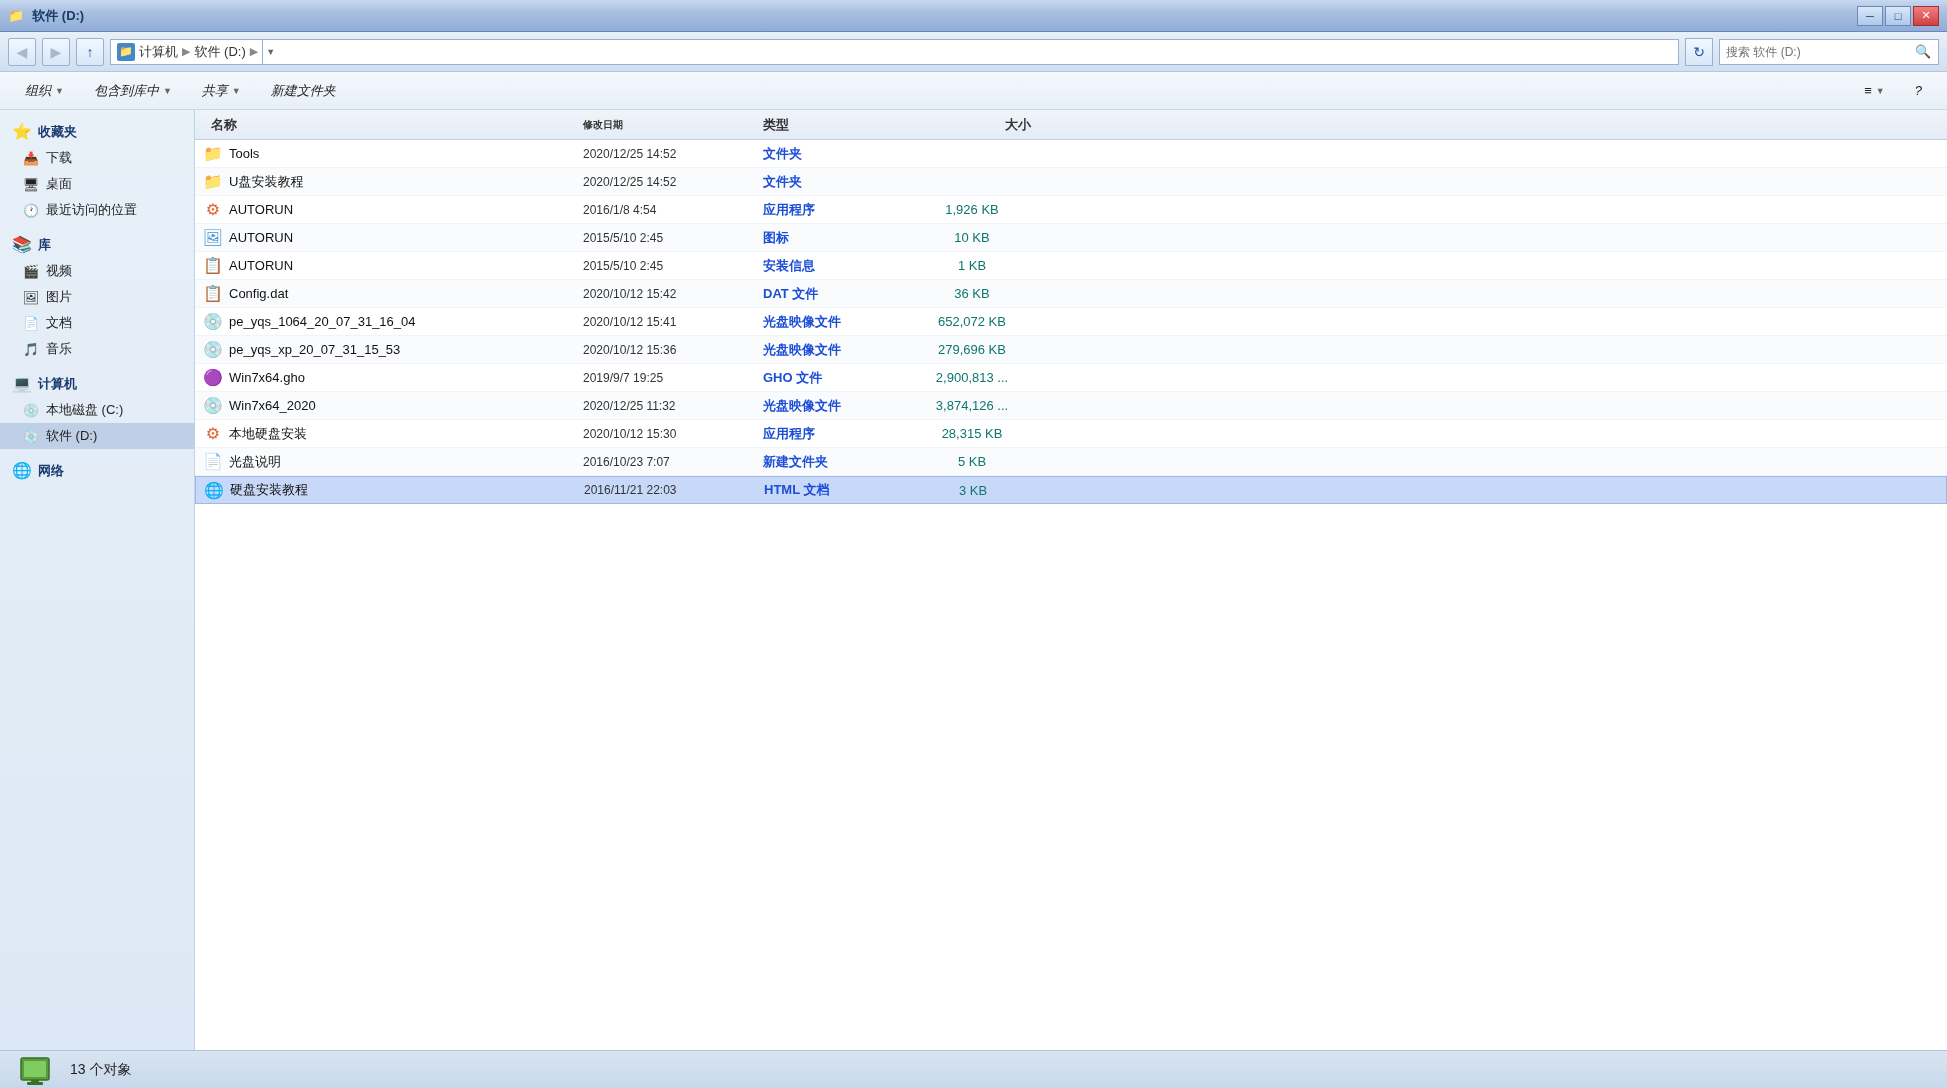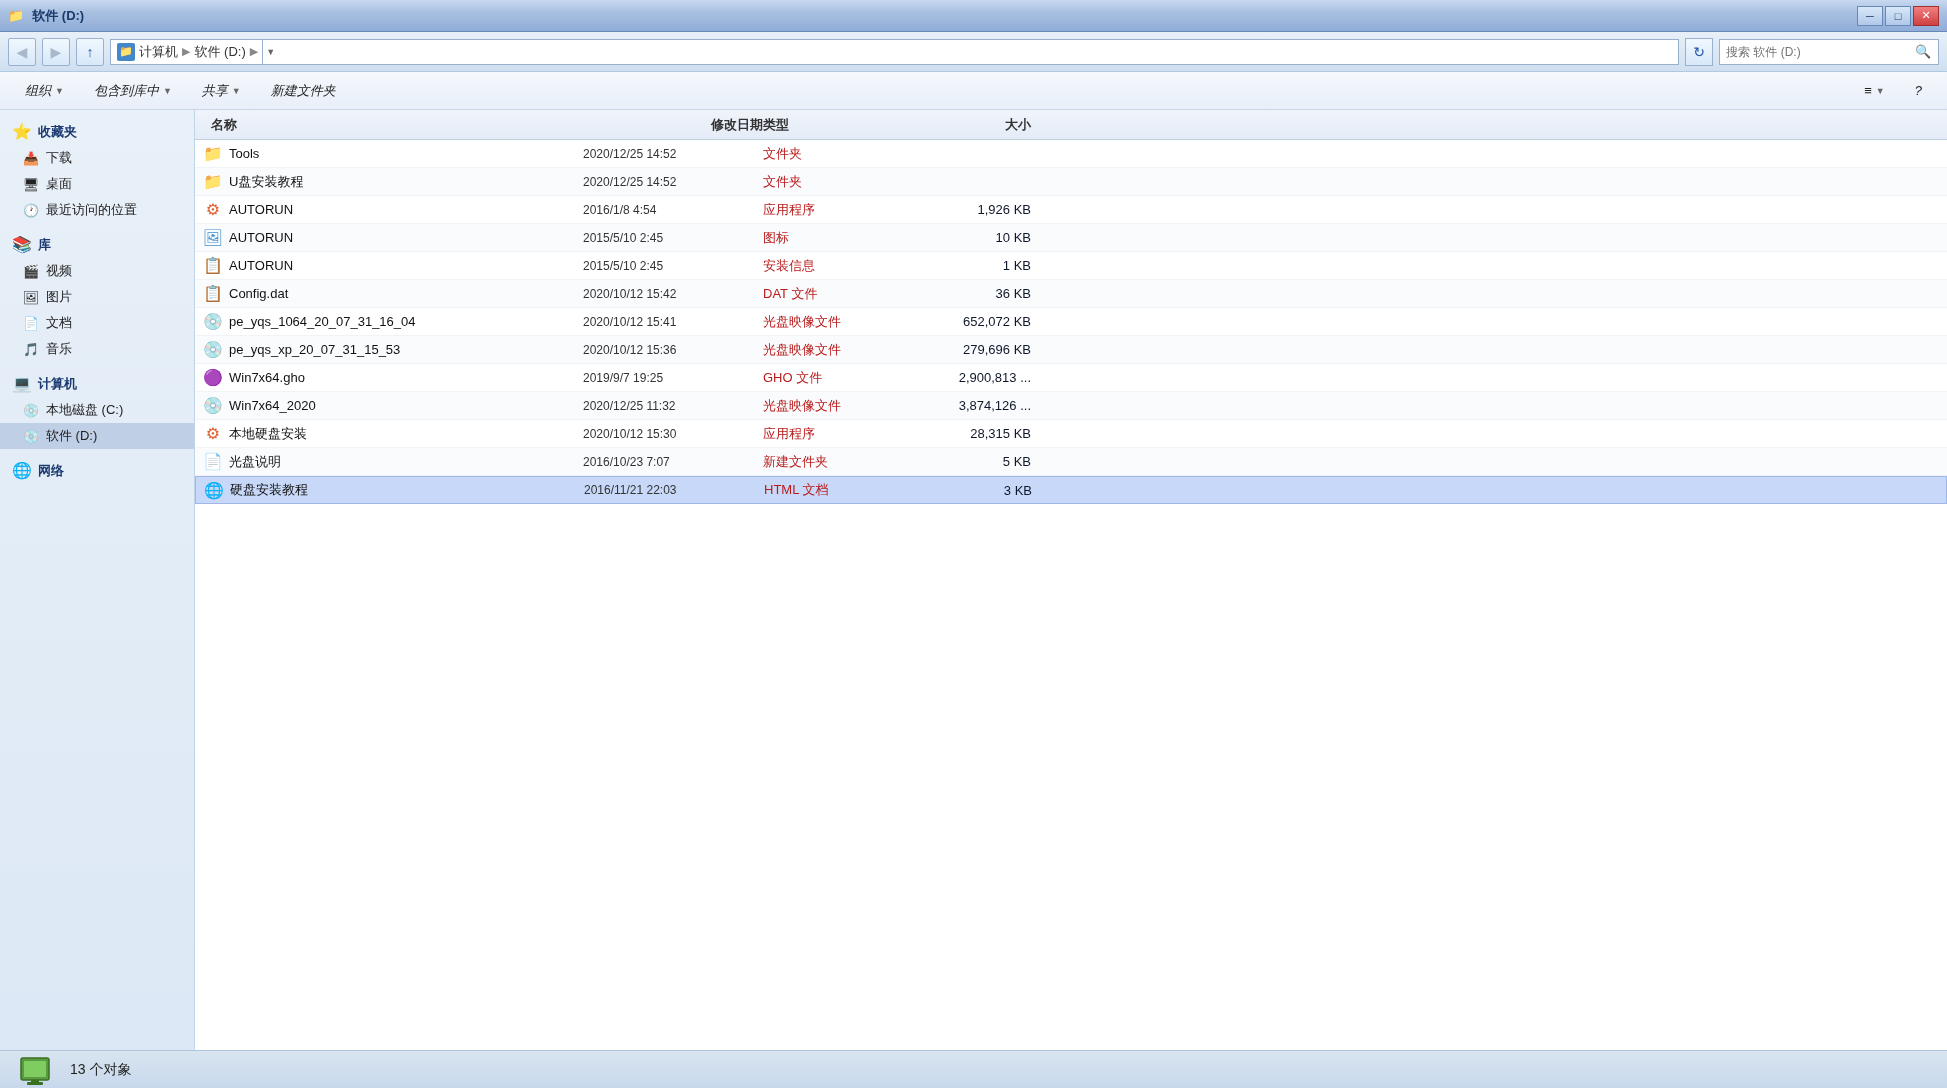--- a/index.html
+++ b/index.html
@@ -247,21 +247,21 @@
       align-items: center;
       background: linear-gradient(to bottom, #f0f4fa, #e4ecf7);
       border-bottom: 1px solid #c0d0e0;
       height: 30px;
       padding: 0 8px;
       position: sticky;
       top: 0;
       z-index: 10;
     }
     .col-name { width: 380px; padding-left: 8px; font-size: 13px; color: #333; font-weight: bold; cursor: pointer; }
-    .col-date { width: 180px; font-size: 13px; color: #333; font-weight: bold; cursor: pointer; text-align: right; }
+    .col-date { width: 180px; font-size: 10px; color: #333; font-weight: bold; cursor: pointer; }
     .col-type { width: 150px; font-size: 13px; color: #333; font-weight: bold; cursor: pointer; }
     .col-size { width: 130px; font-size: 13px; color: #333; font-weight: bold; cursor: pointer; text-align: right; padding-right: 12px; }
 
     .file-row {
       display: flex;
       align-items: center;
       height: 28px;
       padding: 0 8px;
       cursor: pointer;
       border-bottom: 1px solid #f0f4f8;
@@ -274,22 +274,22 @@
       height: 20px;
       display: flex;
       align-items: center;
       justify-content: center;
       flex-shrink: 0;
       margin-right: 6px;
       font-size: 16px;
     }
     .file-name { width: 354px; font-size: 13px; color: #111; overflow: hidden; text-overflow: ellipsis; white-space: nowrap; }
     .file-date { width: 180px; font-size: 12px; color: #333; }
-    .file-type { width: 150px; font-size: 13px; color: #b91c1c; }
-    .file-size { width: 130px; font-size: 13px; color: #0f172a; text-align: right; padding-right: 12px; }
+    .file-type { width: 150px; font-size: 13px; color: #1d4ed8; font-weight: bold; }
+    .file-size { width: 130px; font-size: 13px; color: #0f766e; text-align: center; padding-right: 12px; }
 
     
     .statusbar {
       background: linear-gradient(to bottom, #d8e4f0, #c8d8ec);
       height: 38px;
       display: flex;
       align-items: center;
       padding: 0 16px;
       gap: 16px;
       border-top: 1px solid #b0c4dc;

